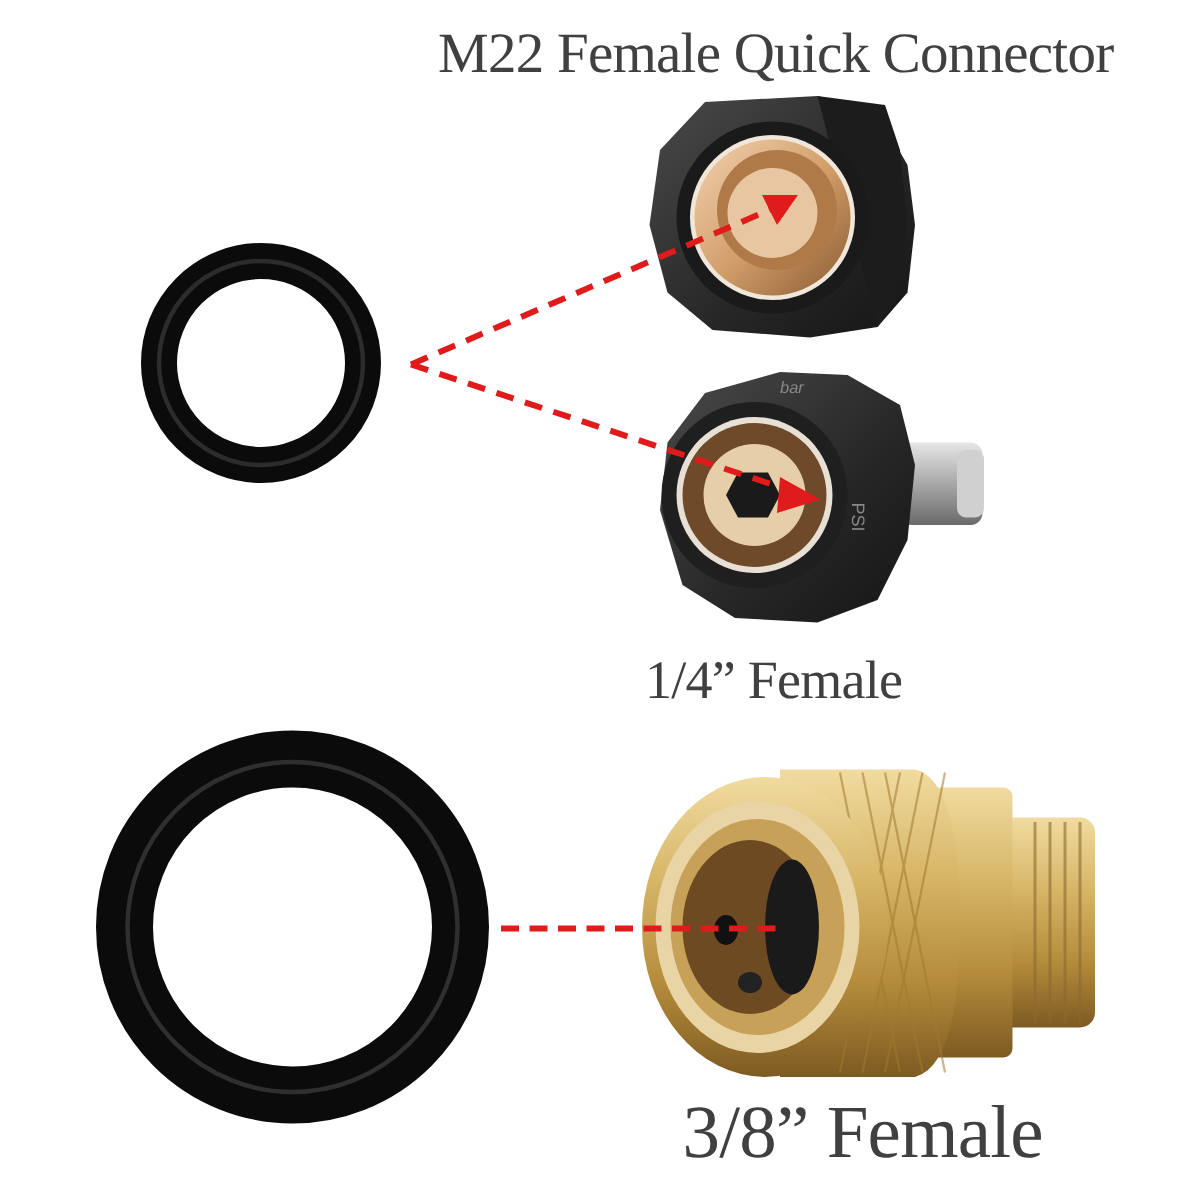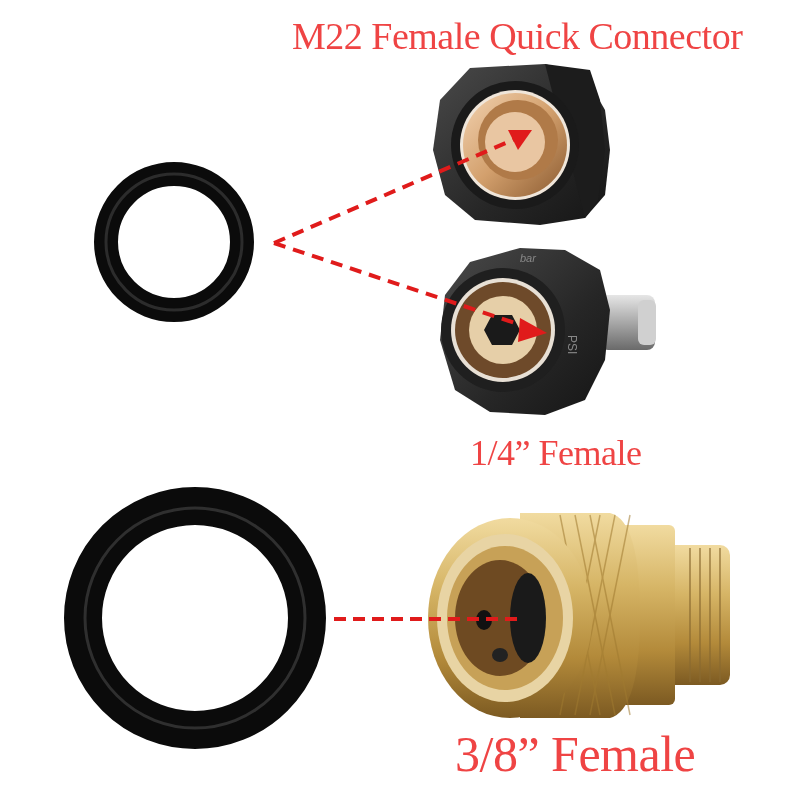--- a/index.html
+++ b/index.html
@@ -1,19 +1,19 @@
 <!DOCTYPE html>
 <html><head>
 <meta charset="utf-8">
 <style>
   html, body { margin: 0; padding: 0; background: #ffffff; }
   body { width: 800px; height: 800px; position: relative; overflow: hidden; font-family: "Liberation Serif", "DejaVu Serif", serif; }
-  .label { position: absolute; color: #ef4444; font-family: "Liberation Serif", "DejaVu Serif", serif; white-space: nowrap; letter-spacing: -0.5px; }
+  .label { position: absolute; color: #404040; font-family: "Liberation Serif", "DejaVu Serif", serif; white-space: nowrap; letter-spacing: -0.5px; }
   #title { left: 292px; top: 14px; font-size: 38px; }
-  #label-quarter { left: 430px; top: 432px; font-size: 36px; margin-left: 40px; }
+  #label-quarter { left: 430px; top: 432px; font-size: 36px; }
   #label-three-eighth { left: 455px; top: 725px; font-size: 50px; }
   svg.art { position: absolute; left: 0; top: 0; }
 </style>
 </head>
 <body>
 
 <svg class="art" width="800" height="800" viewBox="0 0 800 800">
   <defs>
     <radialGradient id="ringGrad" cx="50%" cy="50%" r="50%">
       <stop offset="70%" stop-color="#000"></stop>

